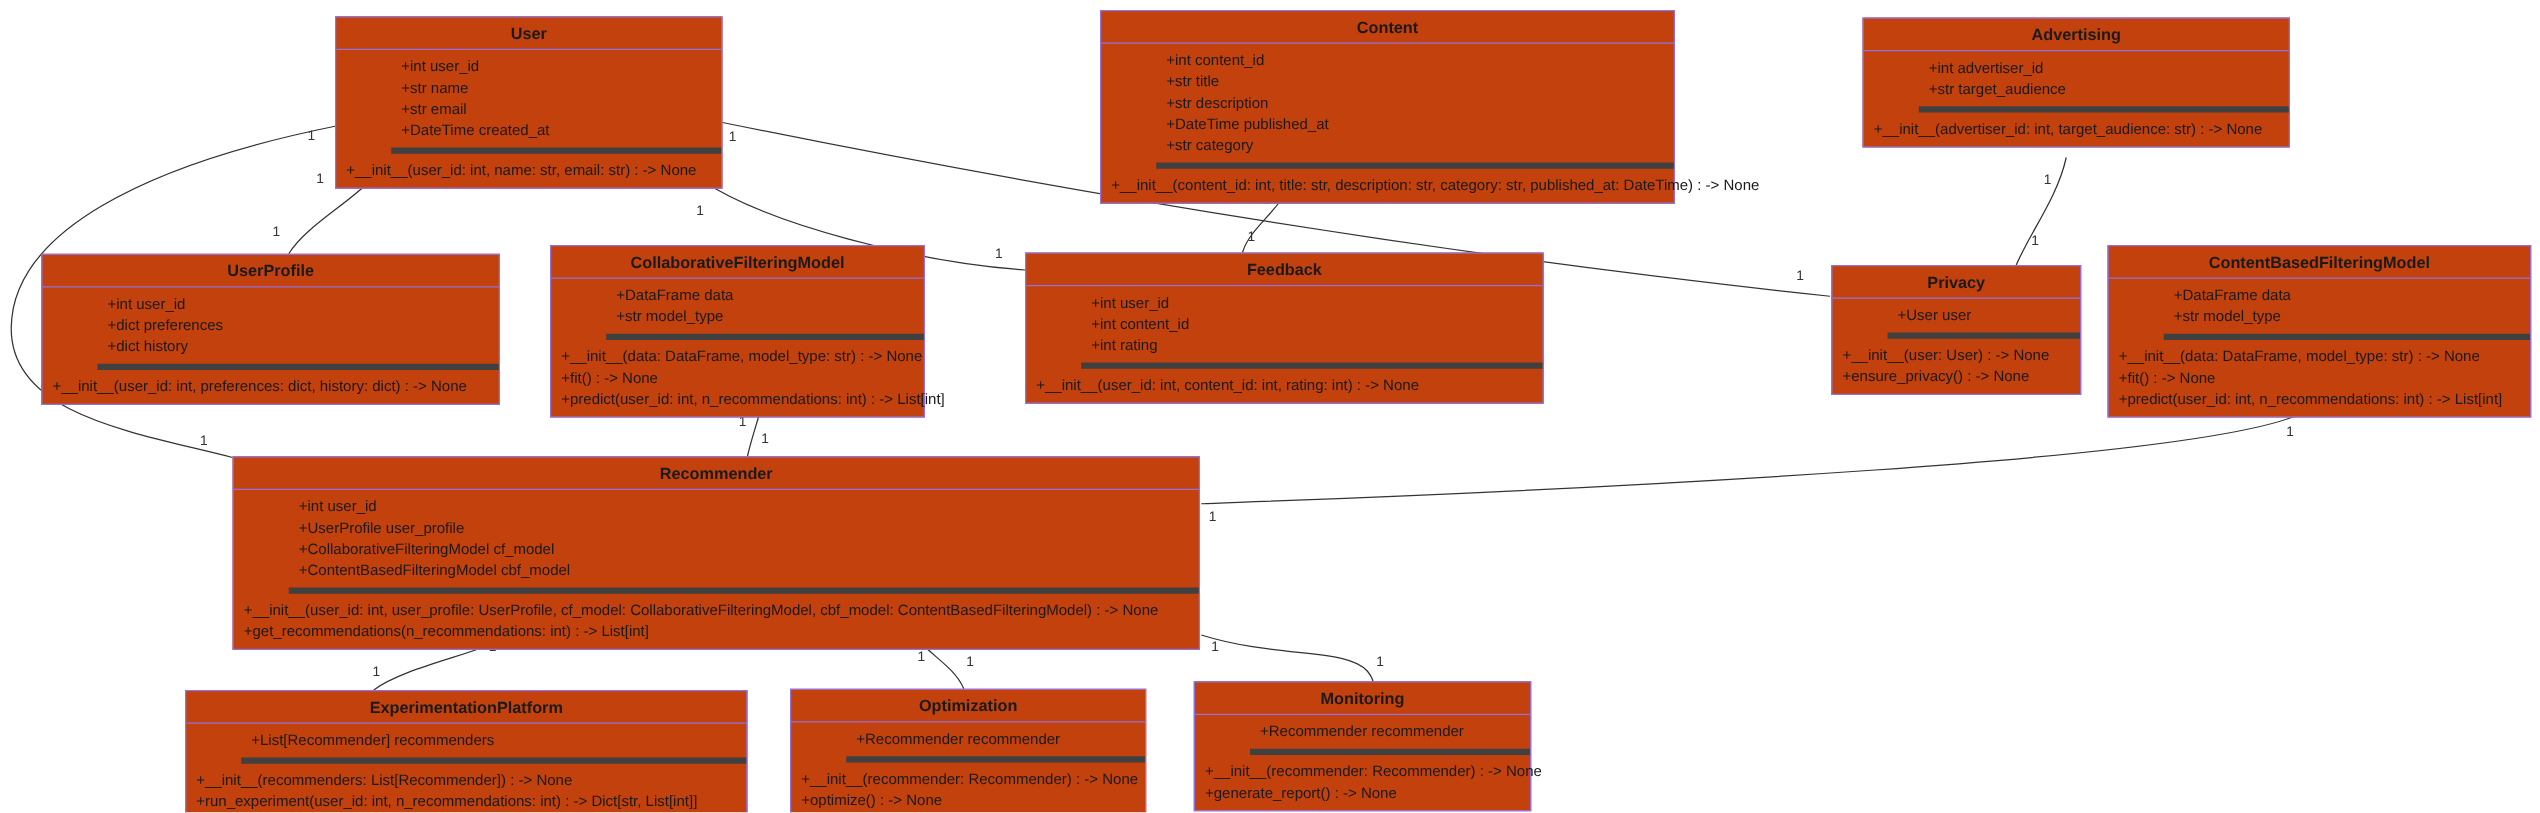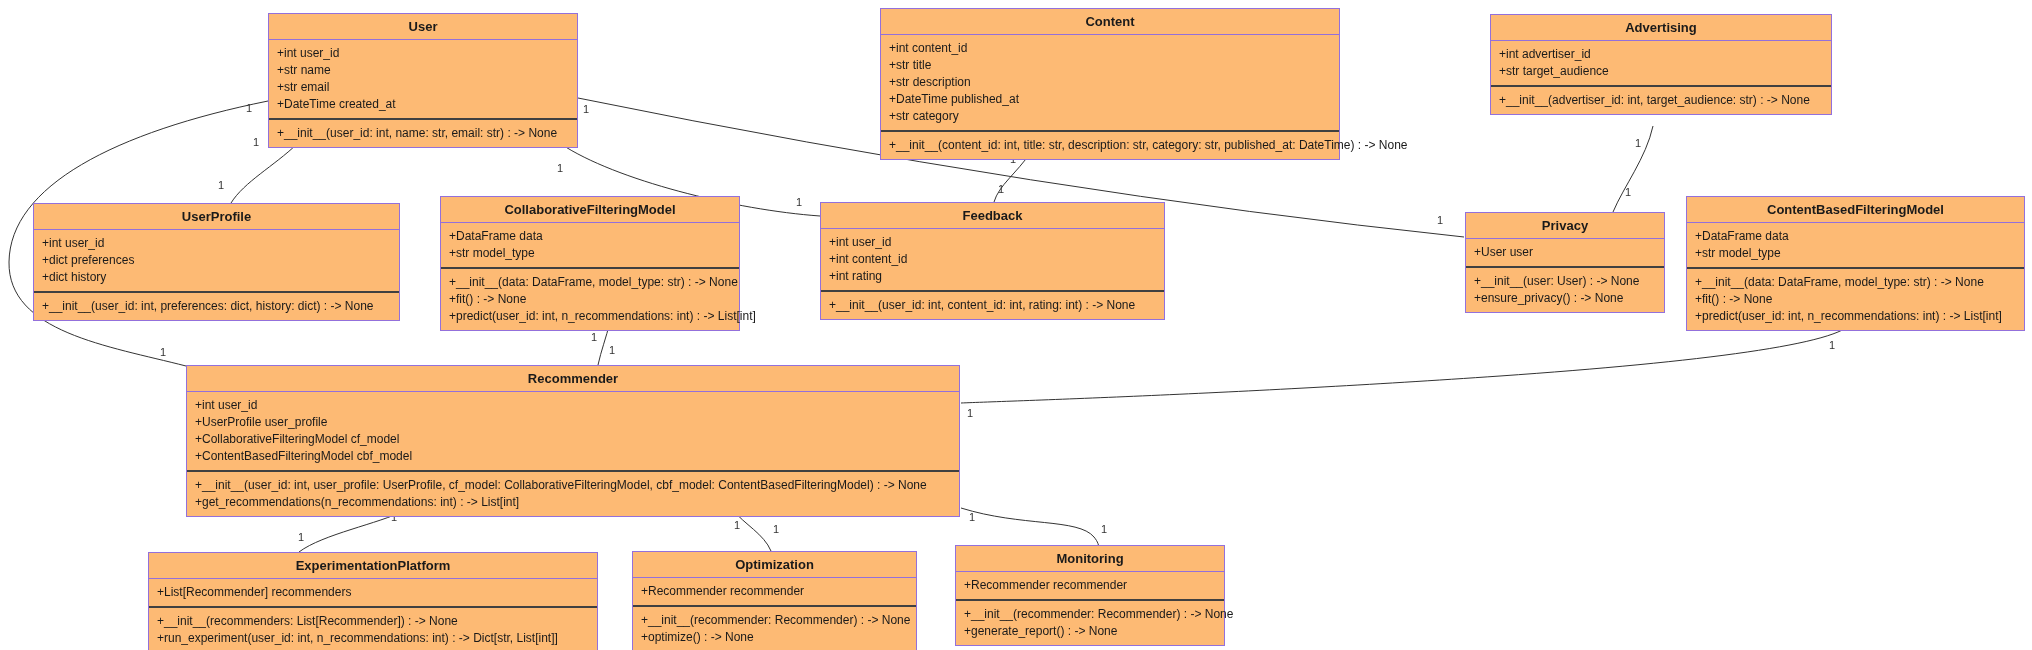--- a/index.html
+++ b/index.html
@@ -12,34 +12,34 @@
     overflow:hidden;
   }
   .edge-layer{position:absolute;left:0;top:0;width:2032px;height:650px;}
   .edge-layer path{fill:none;stroke:#333333;stroke-width:1;}
   .edge-layer text{
     font-family:"Liberation Sans", sans-serif;
     font-size:11px;fill:#333333;text-anchor:middle;
   }
   .cls{
     position:absolute;
-    background:#fdba74;
+    background:#c2410c;
     border:1px solid #9370DB;
     box-sizing:border-box;
   }
   .cls-title{
     text-align:center;
     font-weight:bold;
     font-size:13px;
     line-height:17px;
     padding:4px 8px;
     border-bottom:1px solid #9370DB;
     white-space:nowrap;
   }
-  .cls-attrs{padding:5px 8px;border-bottom:2px solid #404040;}
+  .cls-attrs{padding:5px 8px;border-bottom:5px solid #404040;margin-left:44px;}
   .cls-methods{padding:5px 8px;}
   .member{
     font-size:12px;
     line-height:17px;
     white-space:nowrap;
   }
 </style>
 </head>
 <body>
 
@@ -130,21 +130,21 @@
       <div class="cls-attrs">
         <div class="member">+DataFrame data</div>
         <div class="member">+str model_type</div>
       </div>
       <div class="cls-methods">
         <div class="member">+__init__(data: DataFrame, model_type: str) : -&gt; None</div>
         <div class="member">+fit() : -&gt; None</div>
         <div class="member">+predict(user_id: int, n_recommendations: int) : -&gt; List[int]</div>
       </div>
     </div>
-    <div class="cls" style="left: 820px; top: 202px; width: 345px;">
+    <div class="cls" style="left: 820px; top: 202px; width: 415px;">
       <div class="cls-title">Feedback</div>
       <div class="cls-attrs">
         <div class="member">+int user_id</div>
         <div class="member">+int content_id</div>
         <div class="member">+int rating</div>
       </div>
       <div class="cls-methods">
         <div class="member">+__init__(user_id: int, content_id: int, rating: int) : -&gt; None</div>
       </div>
     </div>

